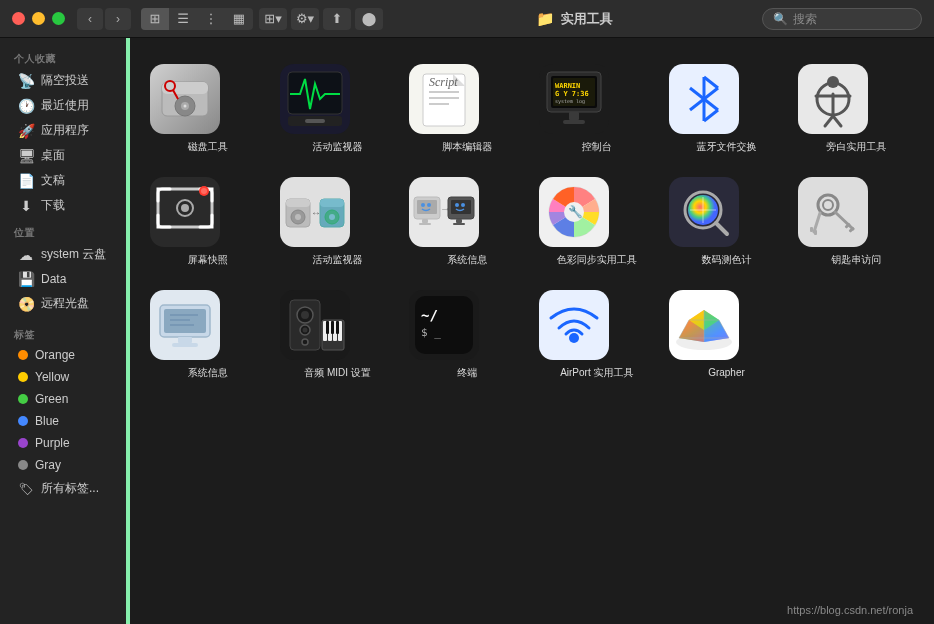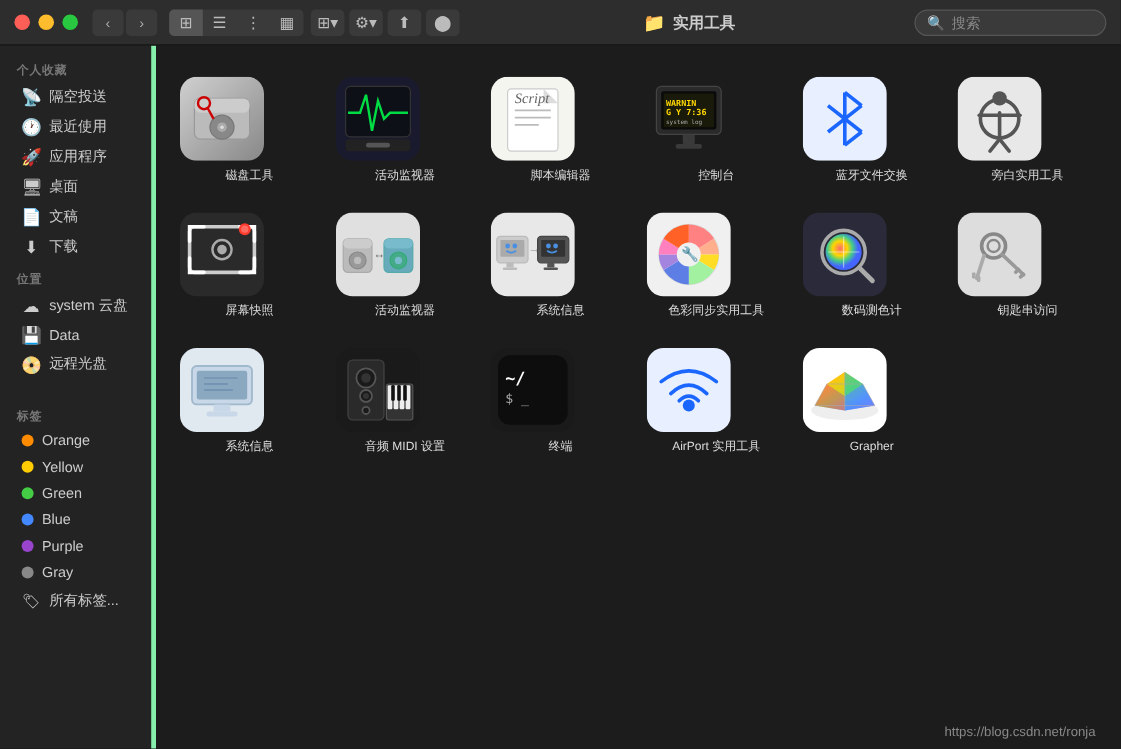--- a/index.html
+++ b/index.html
@@ -286,21 +286,21 @@
     </div>
     <div class="sidebar-item">
       <span class="si-icon">💾</span>
       <span>Data</span>
     </div>
     <div class="sidebar-item">
       <span class="si-icon">📀</span>
       <span>远程光盘</span>
     </div>
 
-    <div class="sidebar-section-title" style="margin-top:20px;">标签</div>
+    <div class="sidebar-section-title" style="margin-top:8px;">标签</div>
     <div class="sidebar-item">
       <span class="tag-dot" style="background:#ff8c00;"></span>
       <span>Orange</span>
     </div>
     <div class="sidebar-item">
       <span class="tag-dot" style="background:#ffcc00;"></span>
       <span>Yellow</span>
     </div>
     <div class="sidebar-item">
       <span class="tag-dot" style="background:#44cc44;"></span>

